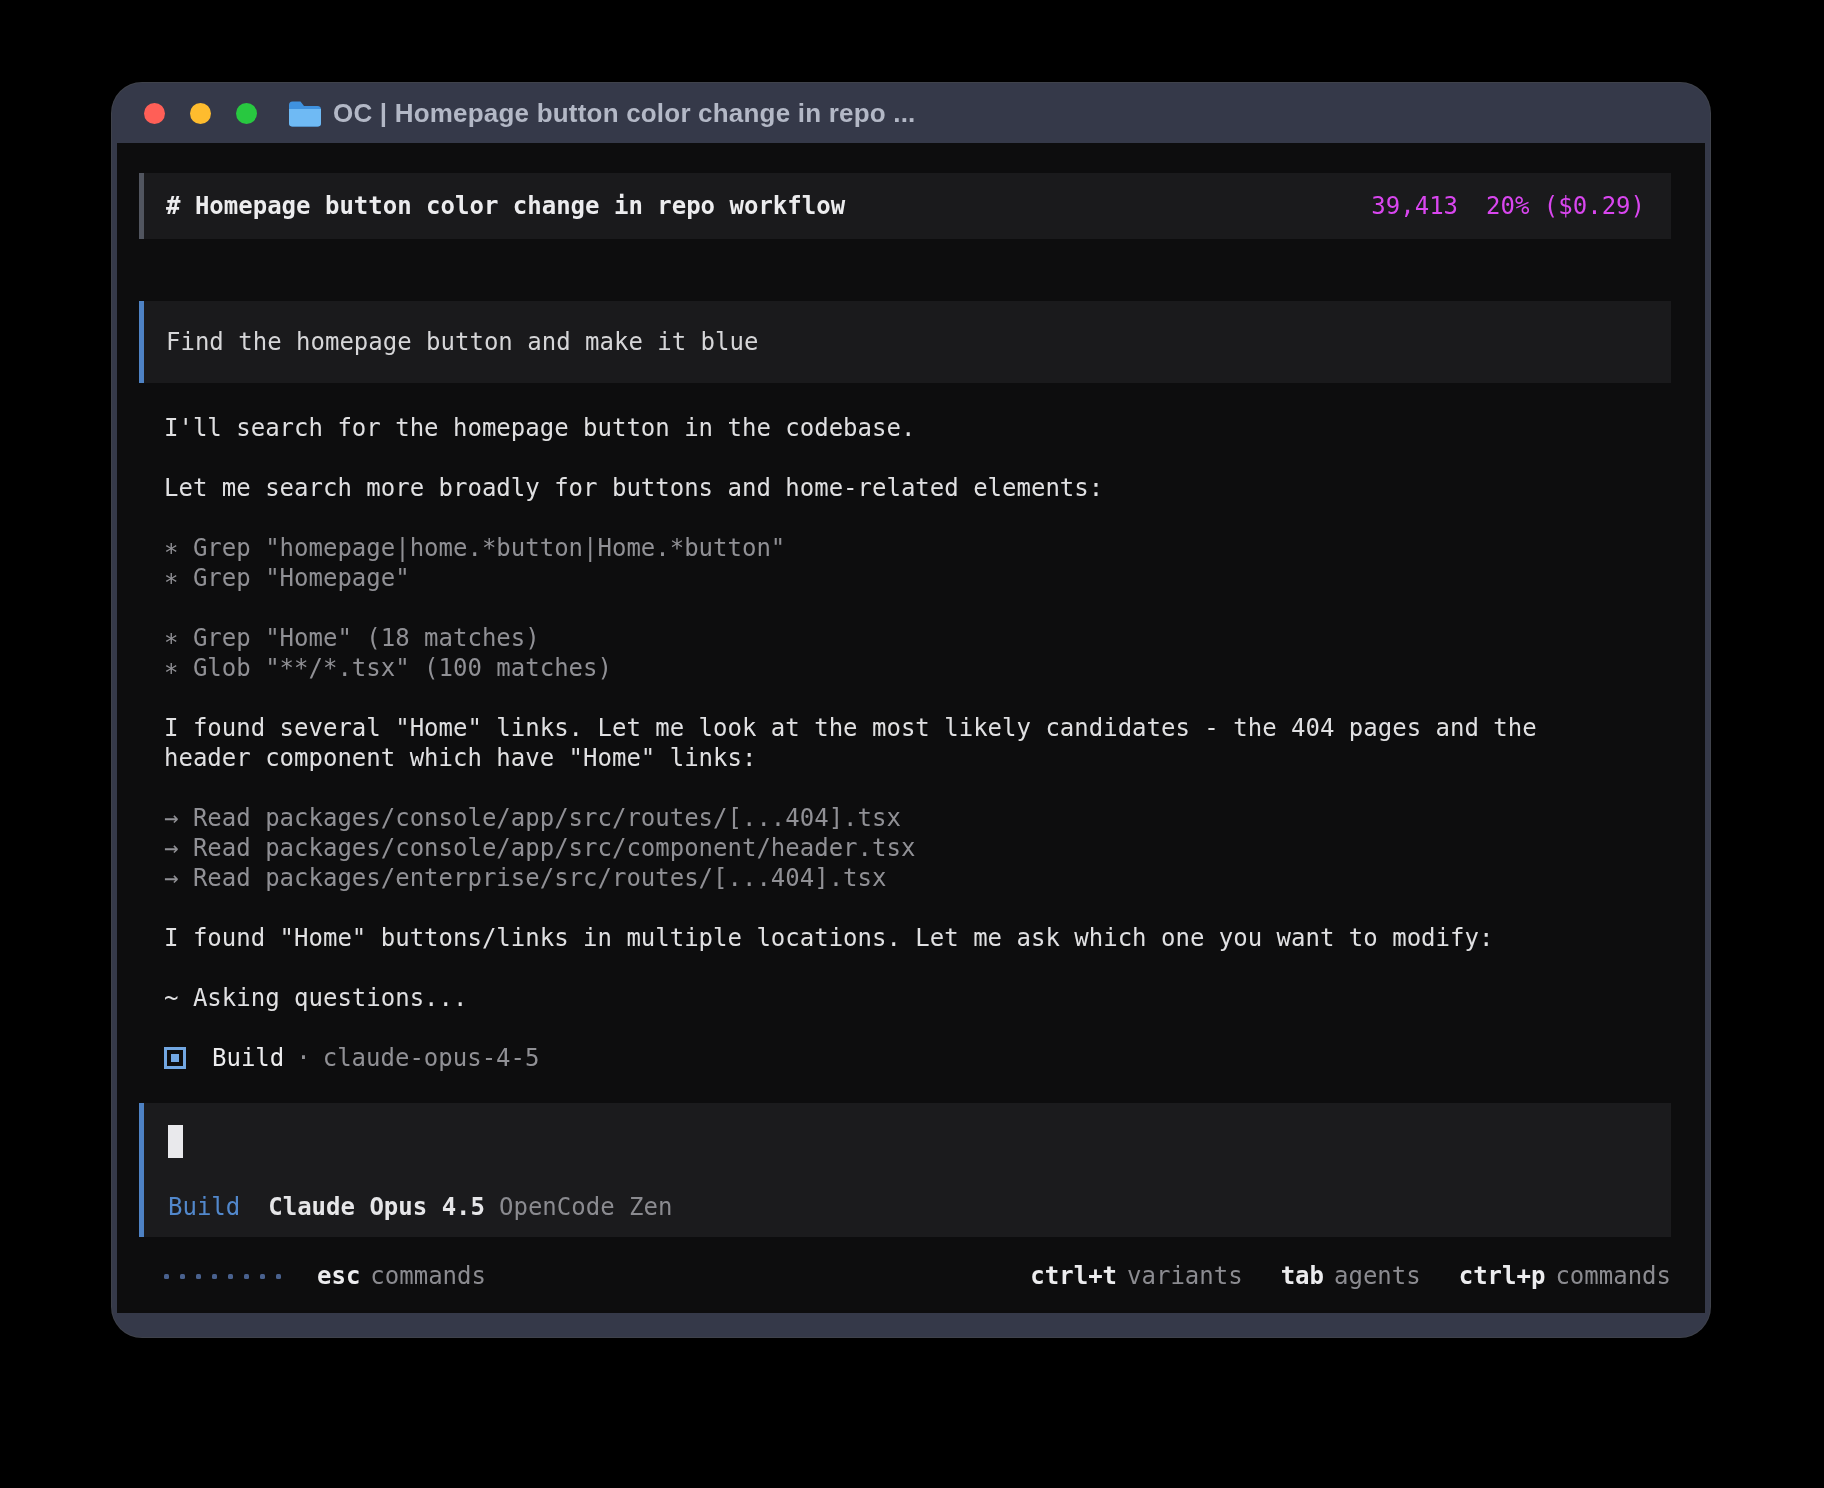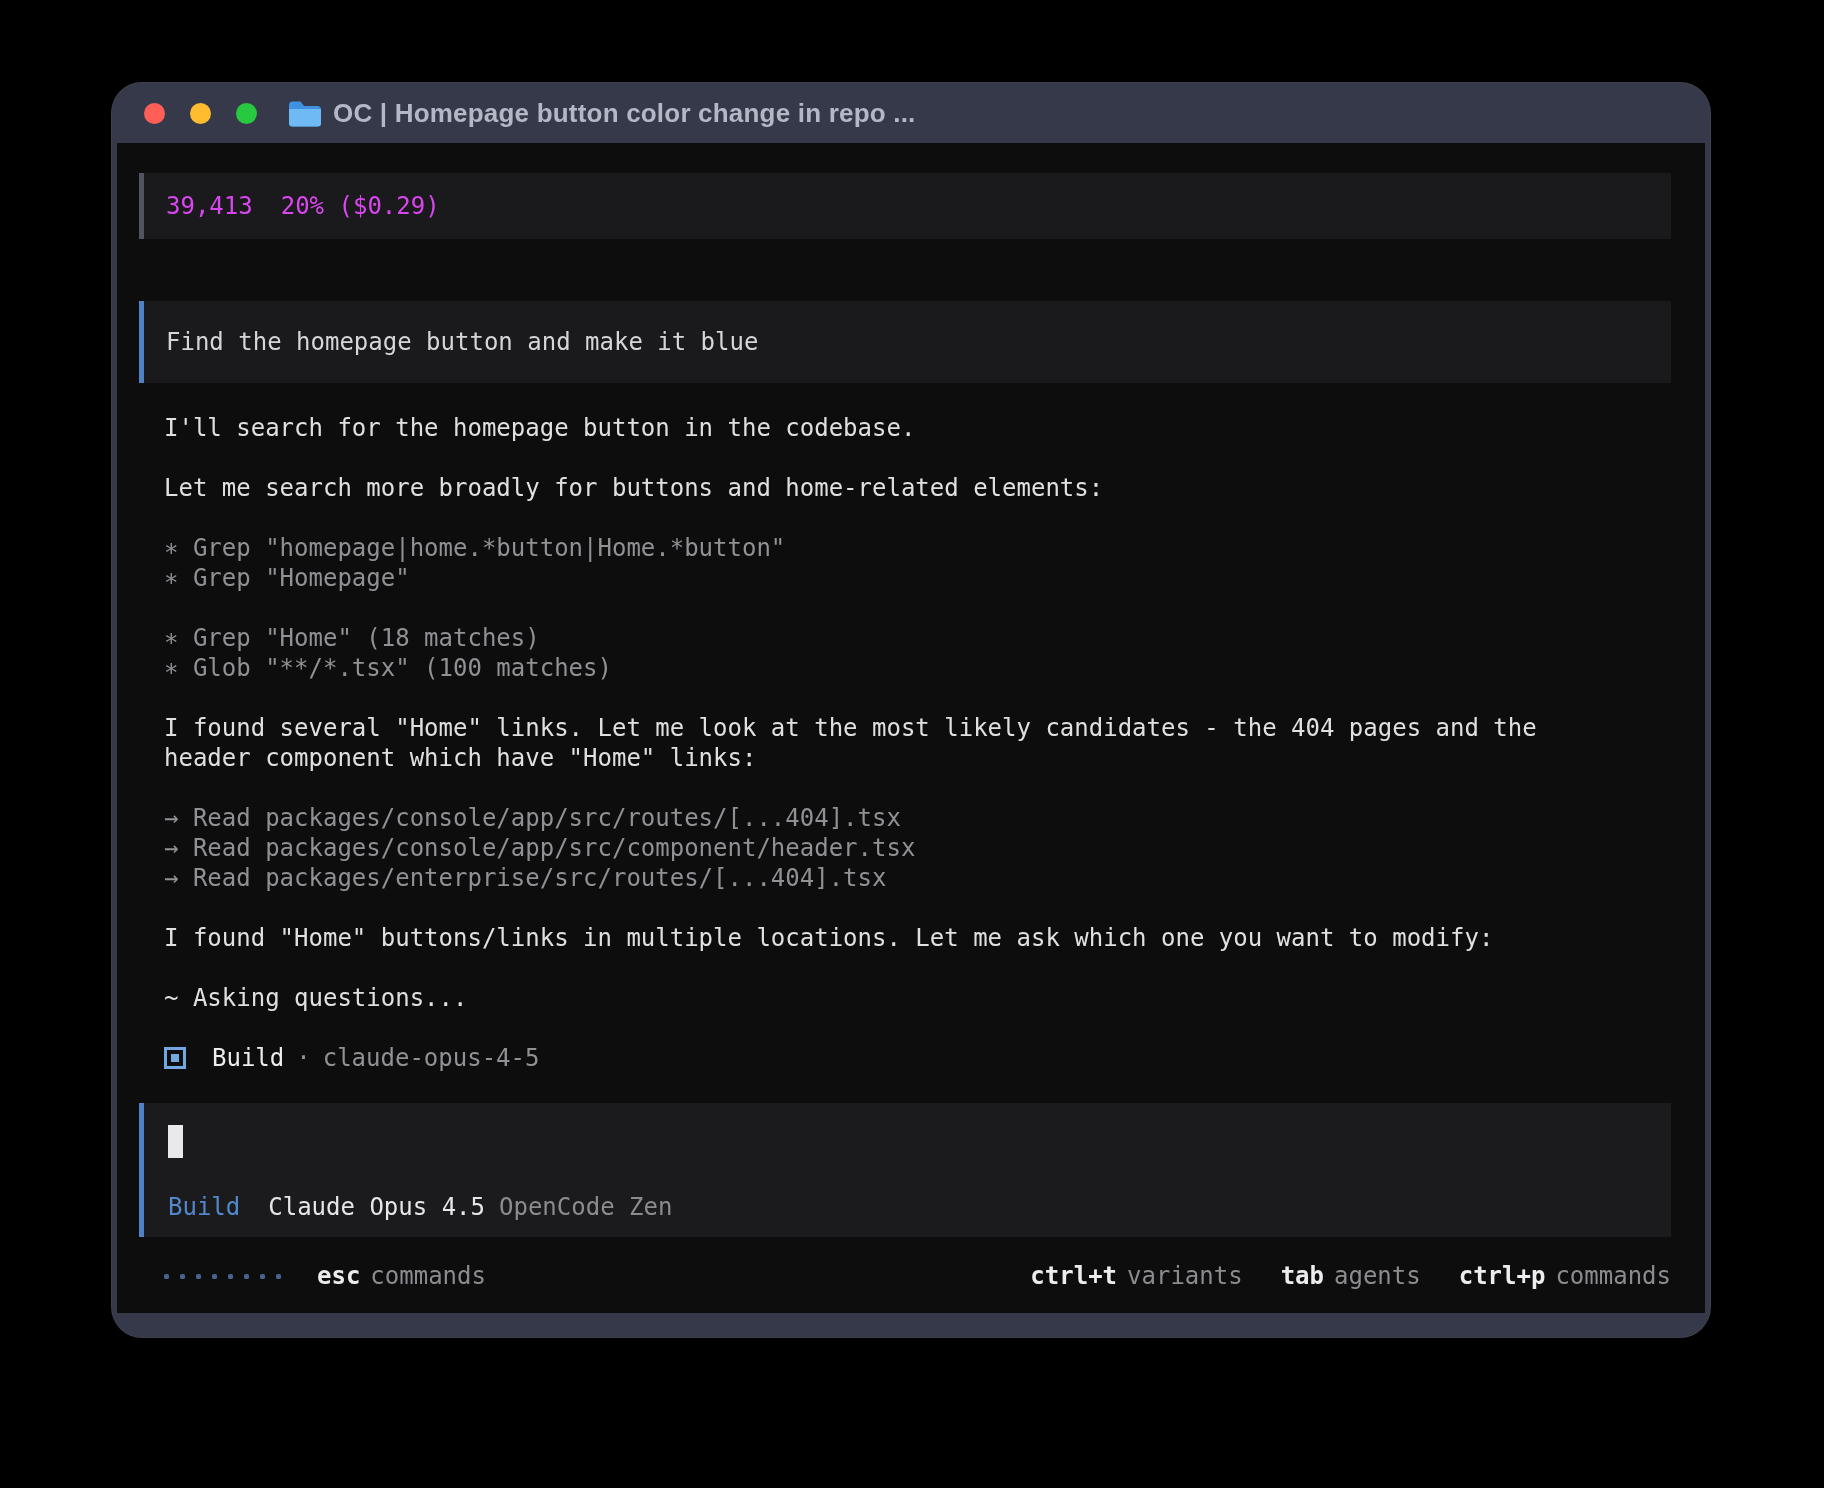--- a/index.html
+++ b/index.html
@@ -68,21 +68,21 @@
   .agent-sep { color: #909095; margin: 0 12px; }
   .agent-model { color: #909095; }
 
   .input-block {
     background: #1b1b1d; border-left: 5px solid #4e82c4;
     height: 134px; position: relative; padding: 22px 0 0 24px;
   }
   .cursor { width: 15px; height: 33px; background: #e9e9ec; }
   .model-row { position: absolute; left: 24px; bottom: 16px; display: flex; align-items: center; white-space: pre; }
   .model-row .mode { color: #5288cc; }
-  .model-row .model { color: #e6e6e8; margin-left: 28px; }
+  .model-row .model { color: #e6e6e8; margin-left: 28px; font-weight: bold; }
   .model-row .provider { color: #8b8b90; margin-left: 14px; }
 
   .status-bar {
     display: flex; justify-content: space-between; align-items: center;
     margin-top: 24px; padding-left: 25px; height: 30px;
   }
   .status-left { display: flex; align-items: center; }
   .dots { display: flex; gap: 11px; margin-right: 36px; }
   .dot { width: 5px; height: 5px; background: #49618e; border-radius: 1.5px; }
   .key { font-weight: bold; color: #ececee; white-space: pre; }
@@ -106,20 +106,21 @@
         <path d="M2 5 q0-3.5 3.5-3.5 h8 l3.5 4.5 h13.5 q3.5 0 3.5 3.5 v13.5 q0 3.5-3.5 3.5 H5.5 q-3.5 0-3.5-3.5 Z" fill="#3f92df"></path>
         <path d="M2 9 h32 v14 q0 3.5-3.5 3.5 H5.5 q-3.5 0-3.5-3.5 Z" fill="#6fbaf4"></path>
       </svg>
     </span>
     <span class="wtitle">OC | Homepage button color change in repo ...</span>
   </div>
 
   <div class="terminal">
 
     <div class="session-header">
+      <span class="session-title"># Homepage button color change in repo workflow</span>
       <span class="session-stats">
         <span>39,413</span>
         <span>20% ($0.29)</span>
       </span>
     </div>
 
     <div class="user-block">
       <span>Find the homepage button and make it blue</span>
     </div>
 

